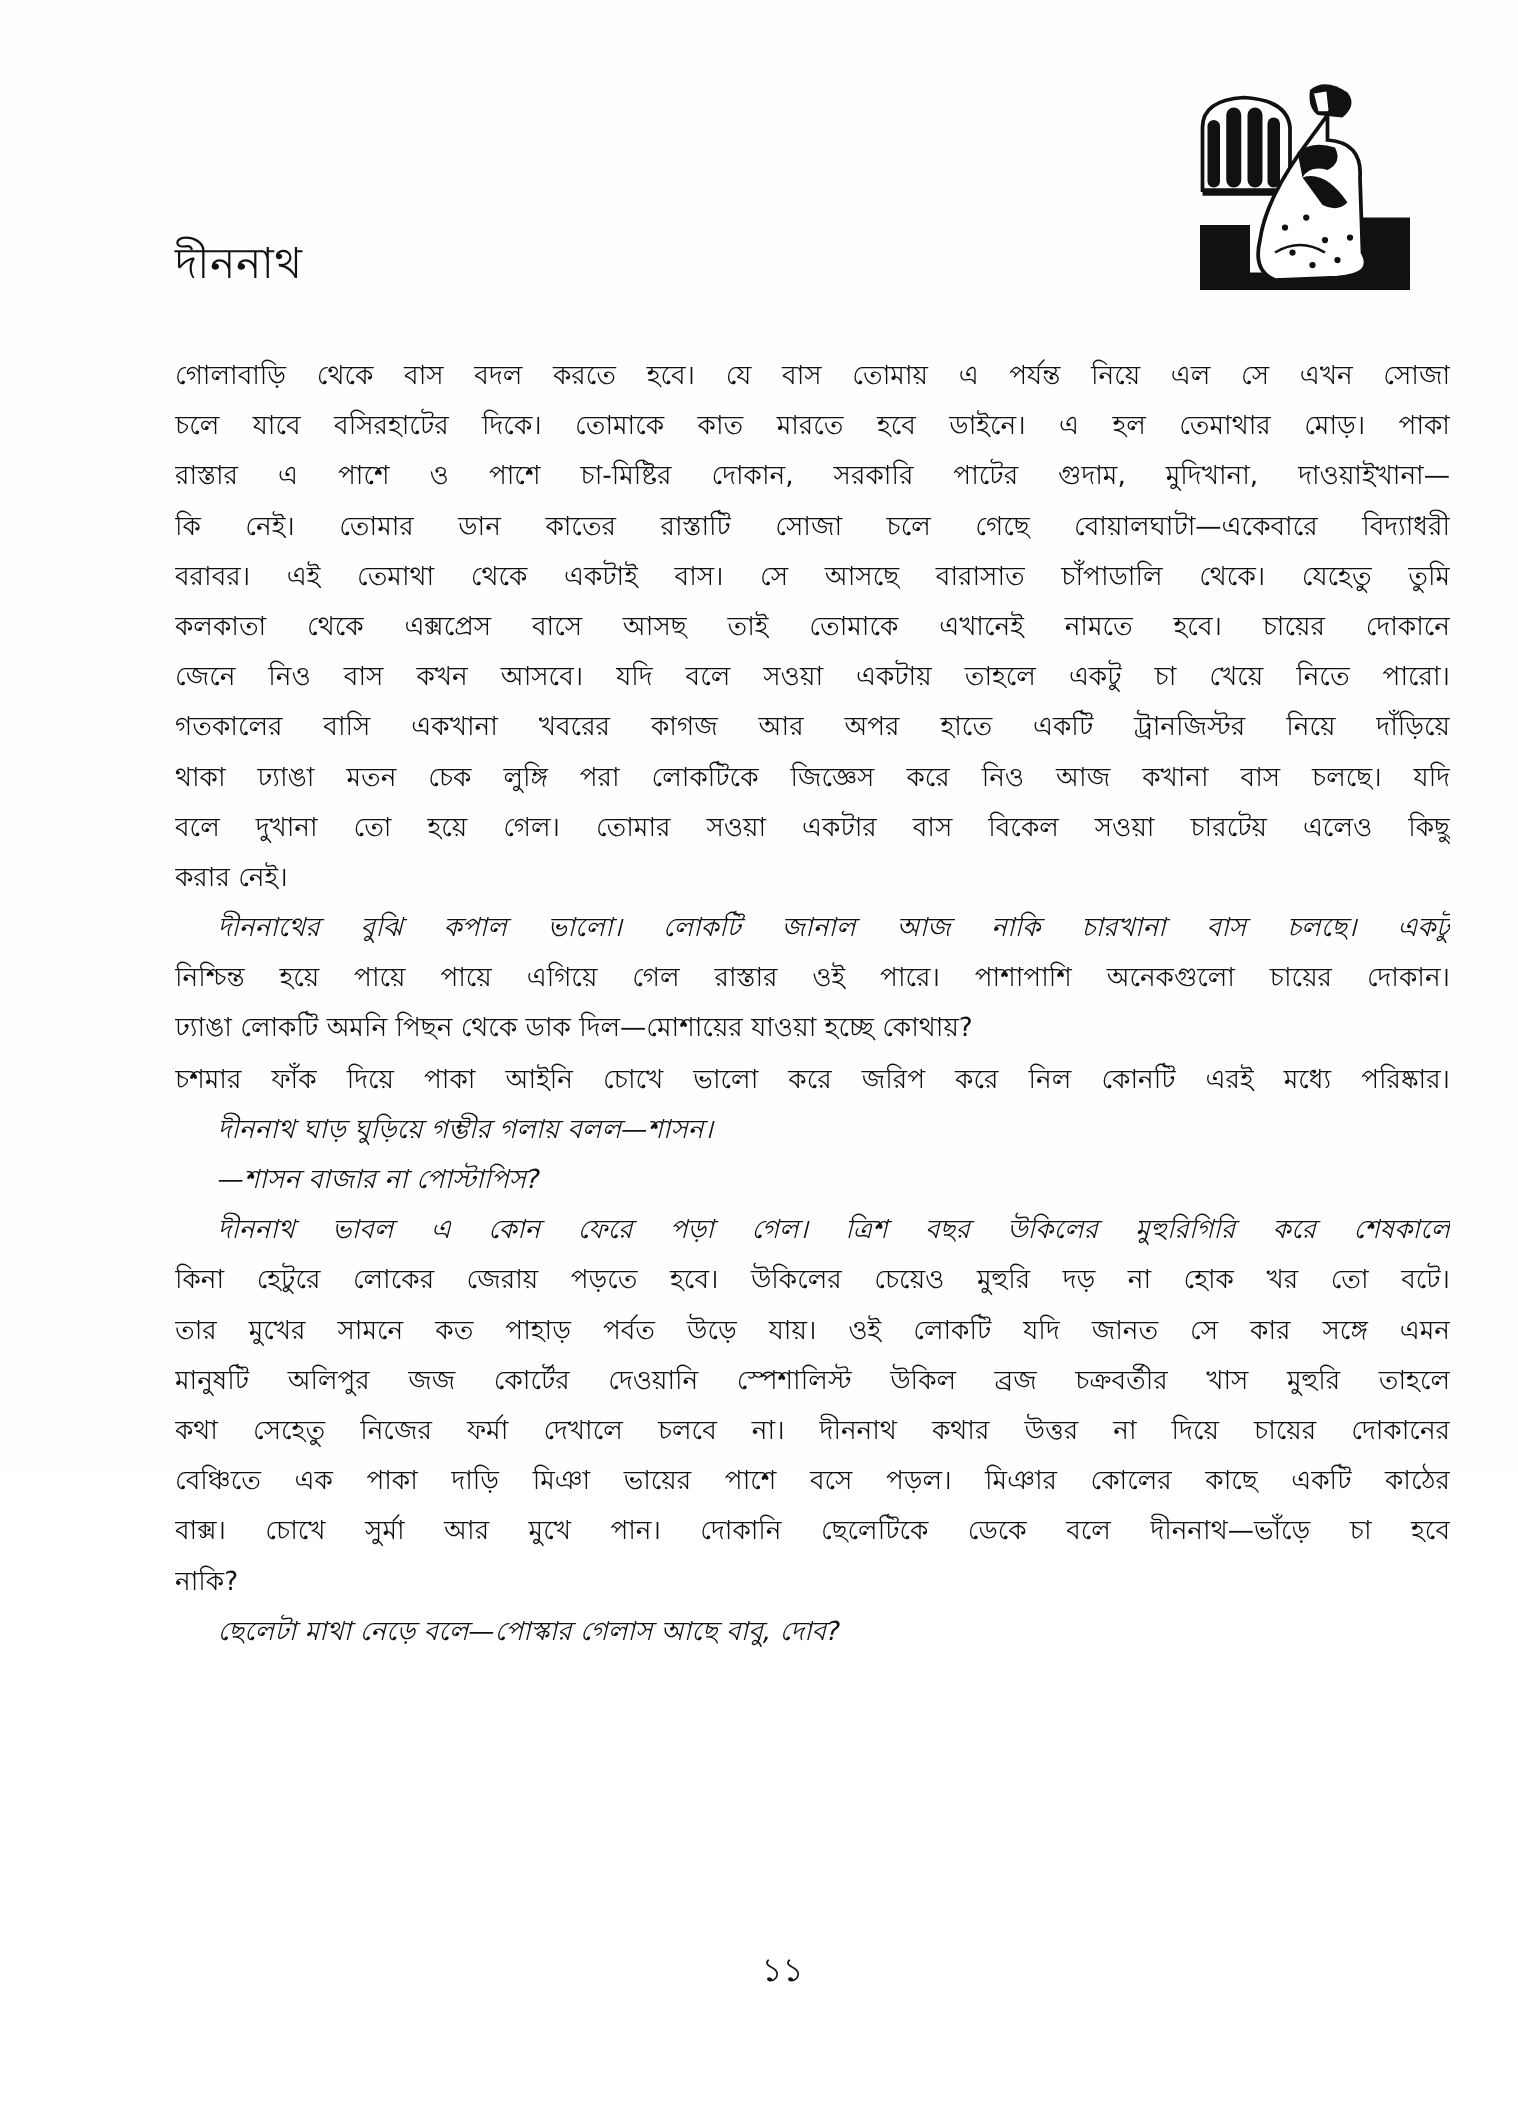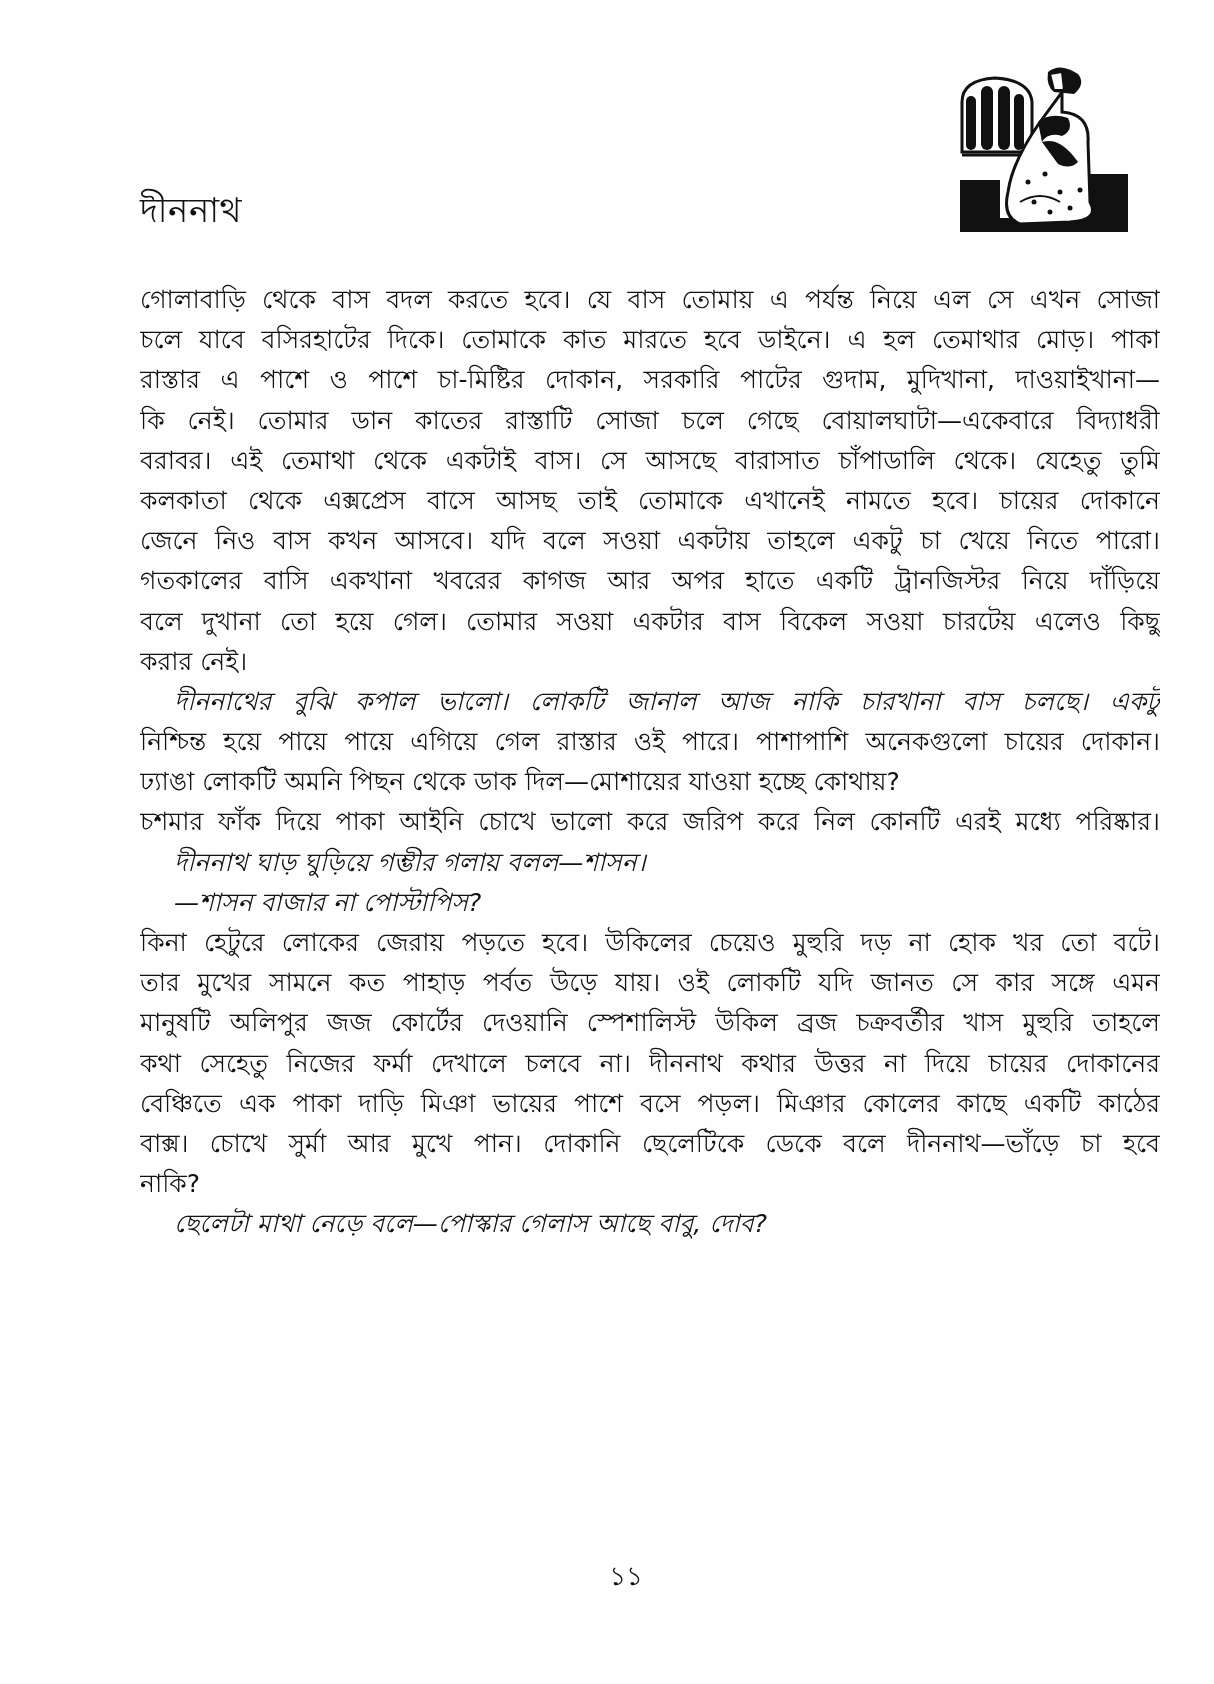--- a/index.html
+++ b/index.html
@@ -40,21 +40,21 @@
     }
     .body-text {
       position: absolute;
       left: 140px;
       top: 280px;
       width: 1020px;
     }
     .line {
       height: 40.2px;
       line-height: 40.2px;
-      font-size: 25px;
+      font-size: 21px;
       white-space: nowrap;
       text-align: justify;
       text-align-last: justify;
       overflow: hidden;
     }
     .line.last {
       text-align-last: left;
     }
     .line.indent {
       padding-left: 34px;
@@ -112,28 +112,30 @@
 
   <div class="body-text">
     <div class="line">গোলাবাড়ি থেকে বাস বদল করতে হবে। যে বাস তোমায় এ পর্যন্ত নিয়ে এল সে এখন সোজা</div>
     <div class="line">চলে যাবে বসিরহাটের দিকে। তোমাকে কাত মারতে হবে ডাইনে। এ হল তেমাথার মোড়। পাকা</div>
     <div class="line">রাস্তার এ পাশে ও পাশে চা-মিষ্টির দোকান, সরকারি পাটের গুদাম, মুদিখানা, দাওয়াইখানা—</div>
     <div class="line">কি নেই। তোমার ডান কাতের রাস্তাটি সোজা চলে গেছে বোয়ালঘাটা—একেবারে বিদ্যাধরী</div>
     <div class="line">বরাবর। এই তেমাথা থেকে একটাই বাস। সে আসছে বারাসাত চাঁপাডালি থেকে। যেহেতু তুমি</div>
     <div class="line">কলকাতা থেকে এক্সপ্রেস বাসে আসছ তাই তোমাকে এখানেই নামতে হবে। চায়ের দোকানে</div>
     <div class="line">জেনে নিও বাস কখন আসবে। যদি বলে সওয়া একটায় তাহলে একটু চা খেয়ে নিতে পারো।</div>
     <div class="line">গতকালের বাসি একখানা খবরের কাগজ আর অপর হাতে একটি ট্রানজিস্টর নিয়ে দাঁড়িয়ে</div>
+    <div class="line">থাকা ঢ্যাঙা মতন চেক লুঙ্গি পরা লোকটিকে জিজ্ঞেস করে নিও আজ কখানা বাস চলছে। যদি</div>
     <div class="line">বলে দুখানা তো হয়ে গেল। তোমার সওয়া একটার বাস বিকেল সওয়া চারটেয় এলেও কিছু</div>
     <div class="line last">করার নেই।</div>
     <div class="line indent">দীননাথের বুঝি কপাল ভালো। লোকটি জানাল আজ নাকি চারখানা বাস চলছে। একটু</div>
     <div class="line">নিশ্চিন্ত হয়ে পায়ে পায়ে এগিয়ে গেল রাস্তার ওই পারে। পাশাপাশি অনেকগুলো চায়ের দোকান।</div>
     <div class="line last">ঢ্যাঙা লোকটি অমনি পিছন থেকে ডাক দিল—মোশায়ের যাওয়া হচ্ছে কোথায়?</div>
     <div class="line">চশমার ফাঁক দিয়ে পাকা আইনি চোখে ভালো করে জরিপ করে নিল কোনটি এরই মধ্যে পরিষ্কার।</div>
     <div class="line indent last">দীননাথ ঘাড় ঘুড়িয়ে গম্ভীর গলায় বলল—শাসন।</div>
     <div class="line indent last">—শাসন বাজার না পোস্টাপিস?</div>
+    <div class="line indent">দীননাথ ভাবল এ কোন ফেরে পড়া গেল। ত্রিশ বছর উকিলের মুহুরিগিরি করে শেষকালে</div>
     <div class="line">কিনা হেটুরে লোকের জেরায় পড়তে হবে। উকিলের চেয়েও মুহুরি দড় না হোক খর তো বটে।</div>
     <div class="line">তার মুখের সামনে কত পাহাড় পর্বত উড়ে যায়। ওই লোকটি যদি জানত সে কার সঙ্গে এমন</div>
     <div class="line">মানুষটি অলিপুর জজ কোর্টের দেওয়ানি স্পেশালিস্ট উকিল ব্রজ চক্রবর্তীর খাস মুহুরি তাহলে</div>
     <div class="line">কথা সেহেতু নিজের ফর্মা দেখালে চলবে না। দীননাথ কথার উত্তর না দিয়ে চায়ের দোকানের</div>
     <div class="line">বেঞ্চিতে এক পাকা দাড়ি মিঞা ভায়ের পাশে বসে পড়ল। মিঞার কোলের কাছে একটি কাঠের</div>
     <div class="line">বাক্স। চোখে সুর্মা আর মুখে পান। দোকানি ছেলেটিকে ডেকে বলে দীননাথ—ভাঁড়ে চা হবে</div>
     <div class="line last">নাকি?</div>
     <div class="line indent last">ছেলেটা মাথা নেড়ে বলে—পোস্কার গেলাস আছে বাবু, দোব?</div>
   </div>
 

